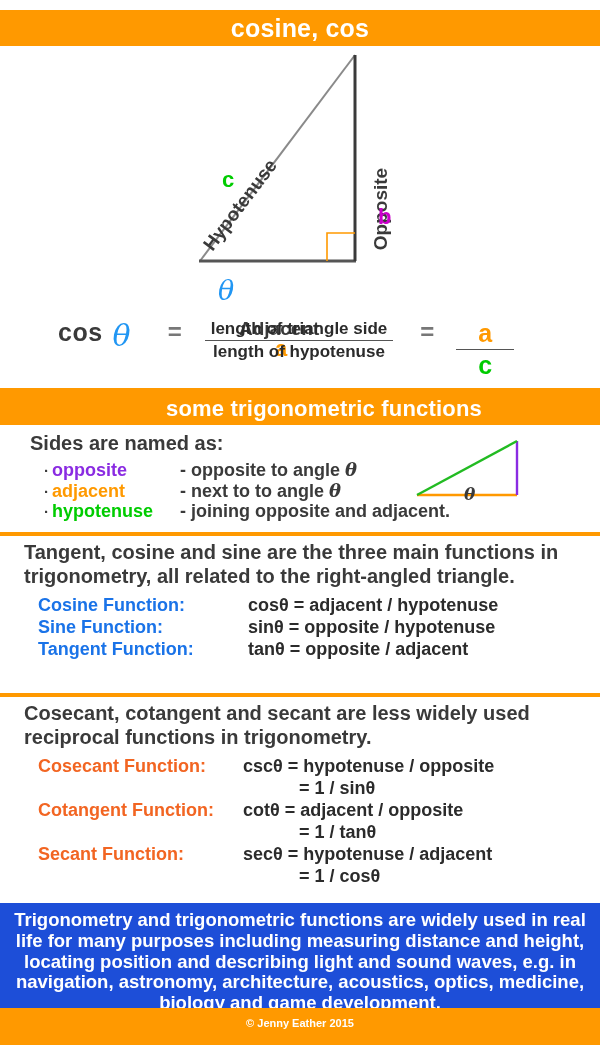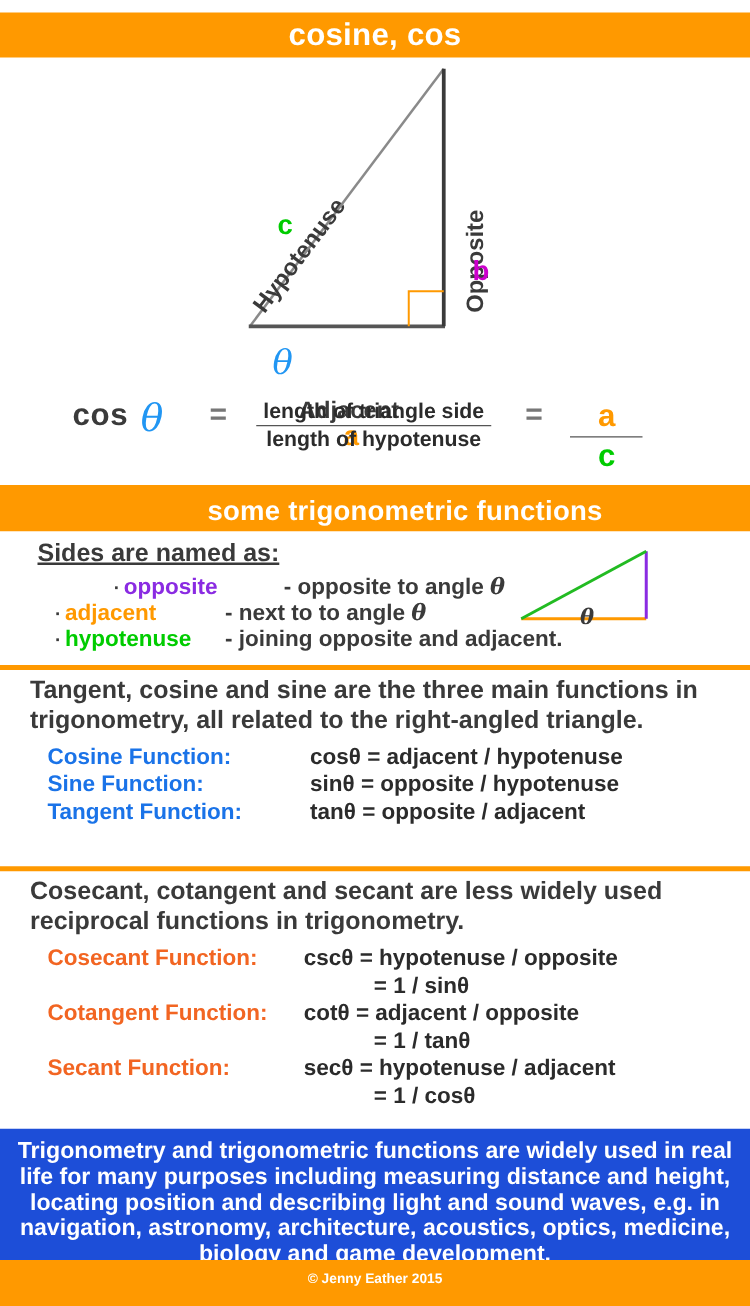--- a/index.html
+++ b/index.html
@@ -178,31 +178,30 @@
     width: 600px;
     height: 98px;
   }
   #sides-heading {
     position: absolute;
     left: 30px;
     top: 0px;
     font-size: 20px;
     font-weight: bold;
     color: #3a3a3a;
-    text-decoration: underline;
   }
   .side-line {
     position: absolute;
     left: 44px;
     font-size: 18px;
     font-weight: bold;
     color: #3a3a3a;
     white-space: nowrap;
   }
-  #side-line-0 { top: 27px; margin-left: 47px; }
+  #side-line-0 { top: 27px; }
   #side-line-1 { top: 48px; }
   #side-line-2 { top: 69px; }
   .side-bullet { font-size: 15px; margin-right: 3px; }
   .side-term {
     display: inline-block;
     width: 128px;
   }
   .term-opposite   { color: #8A2BE2; }
   .term-adjacent   { color: #FF9900; }
   .term-hypotenuse { color: #00CC00; }

